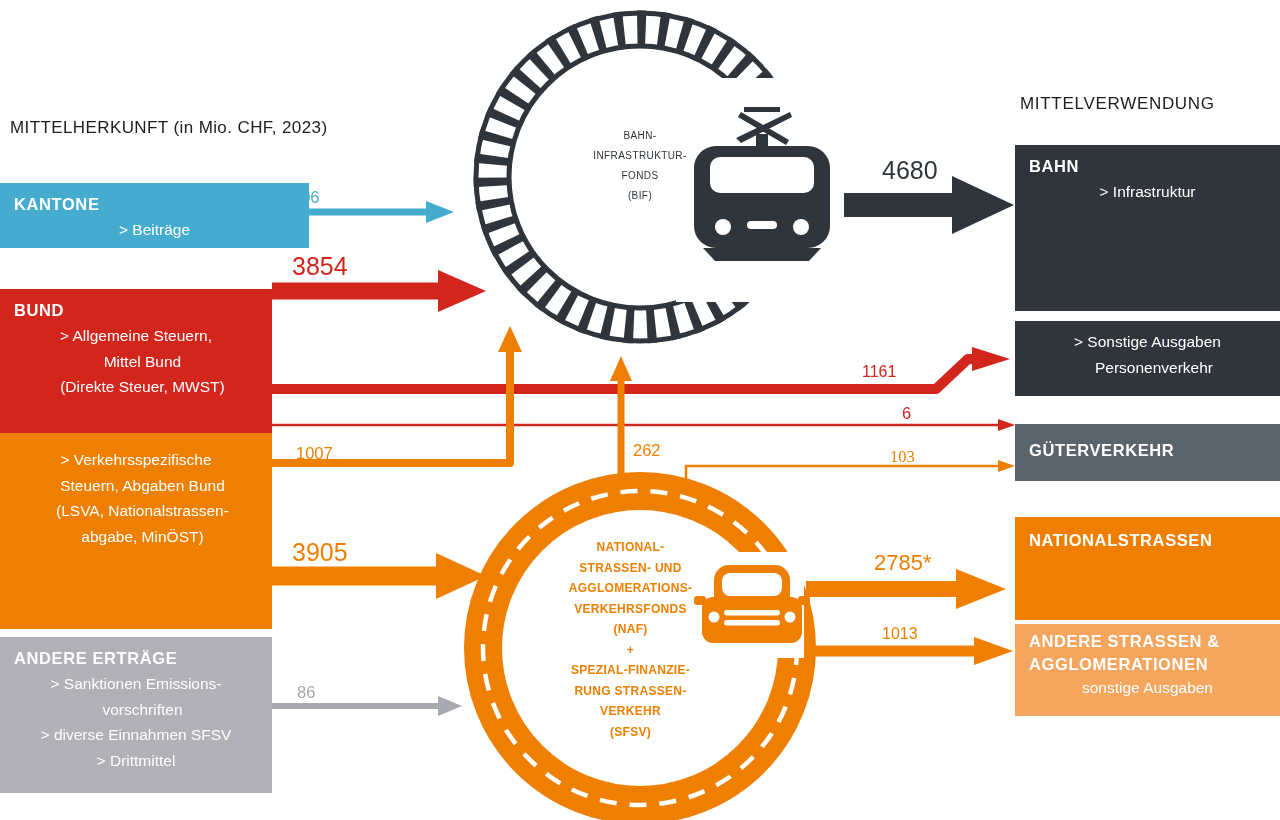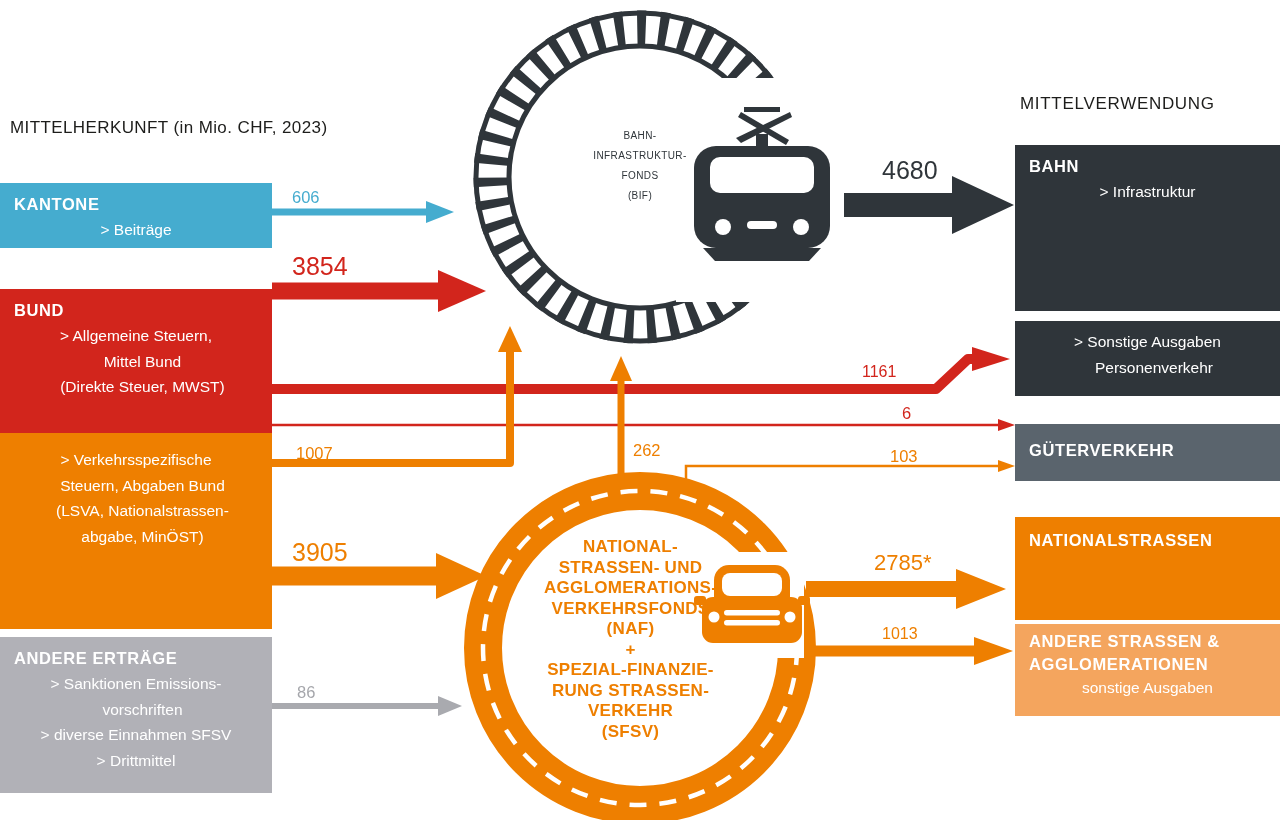--- a/index.html
+++ b/index.html
@@ -5,21 +5,21 @@
   * { margin:0; padding:0; box-sizing:border-box; }
   html,body { background:#ffffff; font-family:"Liberation Sans", sans-serif; }
   .canvas { position:relative; width:1280px; height:820px; background:#ffffff; overflow:hidden; }
   .layer { position:absolute; left:0; top:0; }
   .title { position:absolute; font-size:17px; color:#1d1d1b; letter-spacing:.4px; }
   .box { position:absolute; color:#ffffff; padding:8px 14px; }
   .box .t { font-weight:bold; font-size:16.5px; letter-spacing:.6px; line-height:26px; white-space:pre-wrap; }
   .box .b { font-size:15.5px; line-height:25.5px; white-space:pre-wrap;text-align:center; }
   .fund-label { position:absolute; text-align:center; white-space:pre-line; }
   .fund-label.bif { left:555px; top:126px; width:170px; font-size:10px; line-height:20px; color:#2f353a; letter-spacing:.4px; }
-  .fund-label.naf { left:543px; top:537px; width:175px; font-size:17px; font-weight:bold; line-height:20.5px; color:#ee7f00; letter-spacing:.3px; }
+  .fund-label.naf { left:543px; top:537px; width:175px; font-size:12px; font-weight:bold; line-height:20.5px; color:#ee7f00; letter-spacing:.3px; }
   .fv { position:absolute; font-size:16.5px; }
   .fv.md { font-size:16px; }
   .fv.lg { font-size:22px; }
   .fv.big { font-size:25px; }
 </style>
 </head>
 <body>
 
 <div class="canvas">
 
@@ -135,21 +135,21 @@
 STRASSEN- UND
 AGGLOMERATIONS-
 VERKEHRSFONDS
 (NAF)
 +
 SPEZIAL-FINANZIE-
 RUNG STRASSEN-
 VERKEHR
 (SFSV)</div>
 
-  <div class="box" style="left:0; top:183px; width:272px; height:65px; background:#45accf;">
+  <div class="box" style="left:0; top:183px; width:309px; height:65px; background:#45accf;">
     <div class="t">KANTONE</div>
     <div class="b">&gt; Beiträge</div>
   </div>
 
   <div class="box" style="left:0; top:289px; width:272px; height:144px; background:#d2251c;">
     <div class="t">BUND</div>
     <div class="b">&gt; Allgemeine Steuern,
    Mittel Bund
    (Direkte Steuer, MWST)</div>
   </div>
@@ -195,17 +195,17 @@
 
   <div class="fv" style="left:292px; top:188px; color:#45accf;">606</div>
   <div class="fv big" style="left:292px; top:252px; color:#d2251c;">3854</div>
   <div class="fv" style="left:296px; top:444px; color:#ee7f00;">1007</div>
   <div class="fv big" style="left:292px; top:538px; color:#ee7f00;">3905</div>
   <div class="fv" style="left:297px; top:683px; color:#a5a6ab;">86</div>
   <div class="fv" style="left:633px; top:441px; color:#ee7f00;">262</div>
   <div class="fv big" style="left:882px; top:156px; color:#2f353a;">4680</div>
   <div class="fv md" style="left:862px; top:363px; color:#d2251c;">1161</div>
   <div class="fv" style="left:902px; top:404px; color:#d2251c;">6</div>
-  <div class="fv" style="left:890px; top:447px; color:#ee7f00;">103</div>
+  <div class="fv" style="left:890px; top:447px; color:#ee7f00;font-family:Liberation Serif, serif;">103</div>
   <div class="fv lg" style="left:874px; top:550px; color:#ee7f00;">2785*</div>
   <div class="fv md" style="left:882px; top:625px; color:#ee7f00;">1013</div>
 
 </div>
 
 </body></html>

